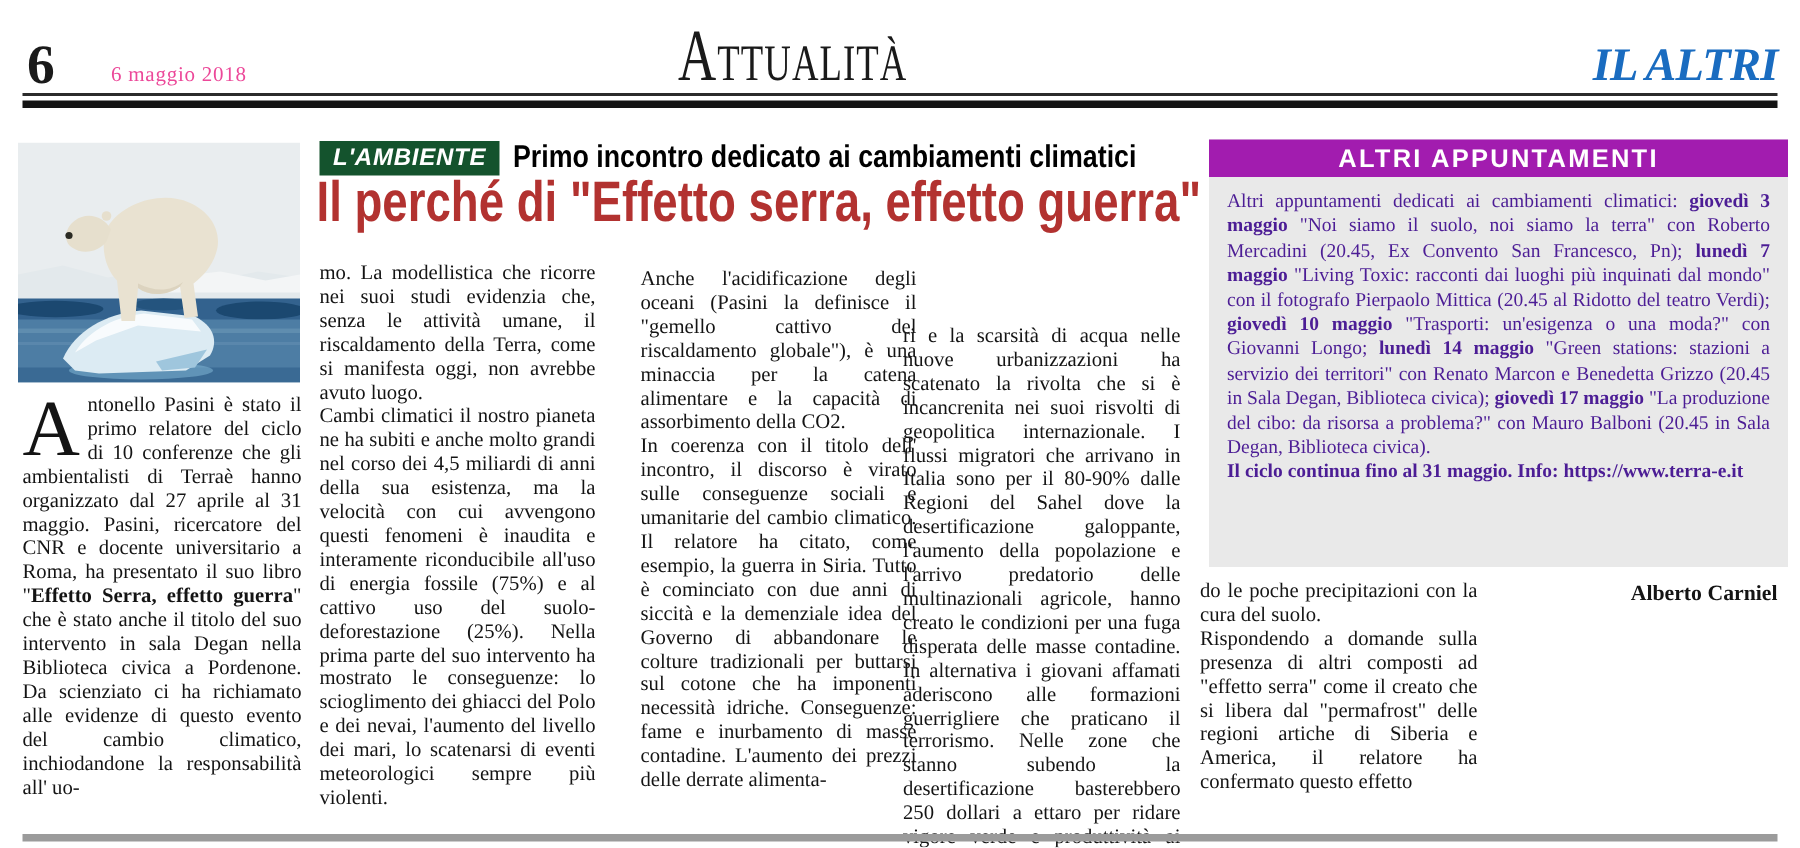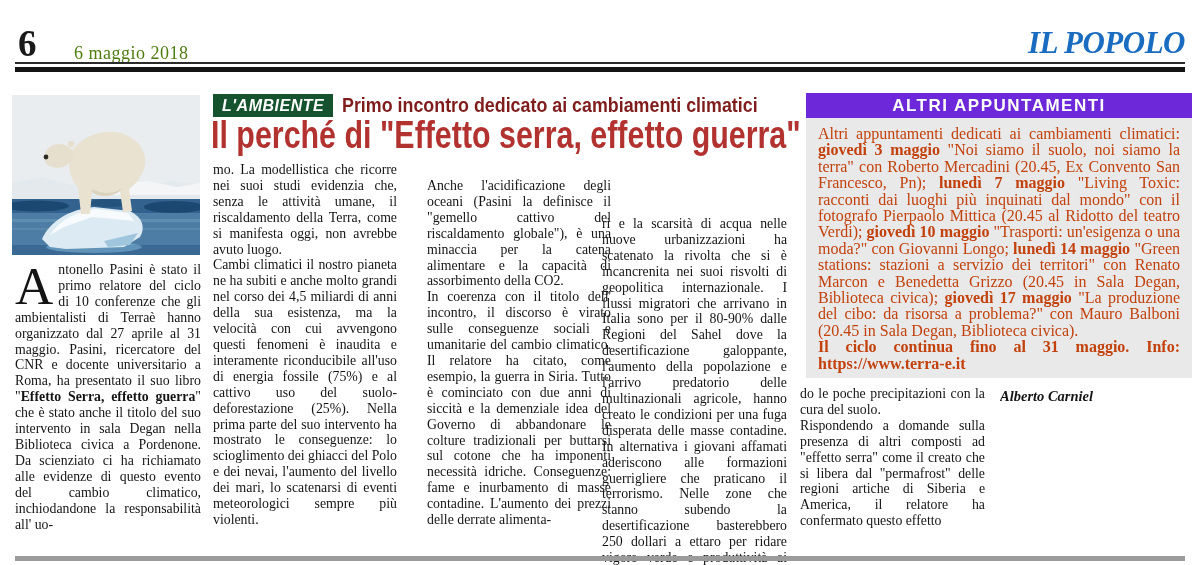--- a/index.html
+++ b/index.html
@@ -1,78 +1,79 @@
 <!DOCTYPE html>
 <html lang="it"><head>
 <meta charset="utf-8">
 <style>
   html,body{margin:0;padding:0;background:#ffffff;}
   .sheet{position:relative;width:1200px;height:565px;background:#ffffff;overflow:hidden;
          font-family:"Liberation Serif", serif;color:#1a1a1a;}
 
   
   .pagenum{position:absolute;left:18px;top:26px;font-size:37px;font-weight:bold;line-height:36px;}
-  .date{position:absolute;left:74px;top:43px;font-size:18px;letter-spacing:.5px;color:#4d7c0f;}
+  .date{position:absolute;left:74px;top:43px;font-size:14px;letter-spacing:.5px;color:#ec4899;}
   .section{position:absolute;left:452px;top:12px;font-size:49px;line-height:50px;
            font-variant:small-caps;letter-spacing:1px;white-space:nowrap;}
   .section .cond{display:inline-block;transform:scaleX(.72);transform-origin:0 50%;}
   .masthead{position:absolute;right:15px;top:27px;font-size:31px;line-height:32px;
             font-weight:bold;font-style:italic;letter-spacing:-.5px;white-space:nowrap;}
   .rule-thin{position:absolute;left:15px;right:15px;top:62px;height:2px;background:#2b2b2b;}
   .rule-thick{position:absolute;left:15px;right:15px;top:67px;height:5px;background:#141414;}
 
   
   .photo{position:absolute;left:12px;top:95px;width:188px;height:160px;margin:0;}
   .photo svg{display:block;width:100%;height:100%;}
 
   
   .kicker{position:absolute;left:213px;top:94px;height:23px;line-height:23px;padding:0 9px;
           background:#14532d;color:#ffffff;font-family:"Liberation Sans", sans-serif;
           font-weight:bold;font-style:italic;font-size:16px;letter-spacing:.5px;white-space:nowrap;}
   .deck{position:absolute;left:342px;top:92px;font-family:"Liberation Sans", sans-serif;
-        font-weight:bold;font-size:21px;line-height:25px;color:#7f1d1d;white-space:nowrap;}
+        font-weight:bold;font-size:21px;line-height:25px;color:#000000;white-space:nowrap;}
   .deck .cond{display:inline-block;transform:scaleX(.85);transform-origin:0 50%;}
   .headline{position:absolute;left:211px;top:113px;margin:0;color:#b23230;
             font-family:"Liberation Sans", sans-serif;font-weight:bold;
             font-size:38px;line-height:44px;white-space:nowrap;}
   .headline .cond{display:inline-block;transform:scaleX(.80);transform-origin:0 50%;}
 
   
   .box{position:absolute;left:806px;top:93px;width:386px;height:285px;background:#e9e9e9;}
-  .box-head{height:25px;line-height:25px;background:#6d28d9;color:#ffffff;text-align:center;
+  .box-head{height:25px;line-height:25px;background:#a21caf;color:#ffffff;text-align:center;
             font-family:"Liberation Sans", sans-serif;font-weight:bold;font-size:17px;
             letter-spacing:1.5px;}
-  .box-body{padding:8px 12px 0 12px;font-size:16px;line-height:16.4px;text-align:justify;
-            white-space:pre-wrap;color:#c2410c;}
+  .box-body{padding:8px 12px 0 12px;font-size:13px;line-height:16.4px;text-align:justify;
+            white-space:pre-wrap;color:#4c1d95;}
 
   
   .col{position:absolute;font-size:13.8px;line-height:15.9px;text-align:justify;
        color:#141414;overflow:hidden;hyphens:auto;-webkit-hyphens:auto;}
   .coltext{white-space:pre-wrap;}
   .col1{left:15px;top:262px;width:186px;height:282px;}
-  .col2{left:213px;top:162px;width:184px;height:366px;}
+  .col2{left:213px;top:174px;width:184px;height:366px;}
   .col3{left:427px;top:178px;width:184px;height:366px;}
   .col4{left:602px;top:178px;width:185px;height:366px;margin-top:38px;}
   .col5{left:800px;top:386px;width:185px;height:158px;}
   .col6{left:1000px;top:386px;width:185px;height:158px;}
   .dropcap{float:left;font-size:53px;line-height:44px;padding:2px 5px 0 0;}
   .rich span.b{font-weight:bold;}
-  .byline{margin-top:3px;font-weight:bold;font-size:14.5px;font-style:italic;}
+  .byline{margin-top:3px;text-align:right;font-weight:bold;font-size:14.5px;}
 
   
   .bottom-rule{position:absolute;left:15px;right:15px;top:556px;height:5px;background:#9b9b9b;}
 </style>
 </head>
 <body>
 
 <div class="sheet">
 
   <div class="pagenum">6</div>
   <div class="date">6 maggio 2018</div>
-  <div class="masthead" style="color:#1a6cc0;">IL POPOLO</div>
+  <div class="section"><span class="cond">Attualità</span></div>
+  <div class="masthead" style="color:#1a6cc0;">IL ALTRI</div>
   <div class="rule-thin"></div>
   <div class="rule-thick"></div>
 
   <figure class="photo">
     <svg viewBox="0 0 188 160" preserveAspectRatio="none">
       <rect width="188" height="160" fill="#e9edef"></rect>
       <path d="M0,88 L30,82 60,90 95,84 130,92 160,86 188,90 L188,108 L0,108 Z" fill="#e3e9ec"></path>
       <path d="M100,90 L135,86 165,92 188,88 L188,100 L100,100 Z" fill="#f3f5f6"></path>
       <rect y="104" width="188" height="16" fill="#33628e"></rect>
       <ellipse cx="25" cy="111" rx="32" ry="5.5" fill="#1b4870"></ellipse>

